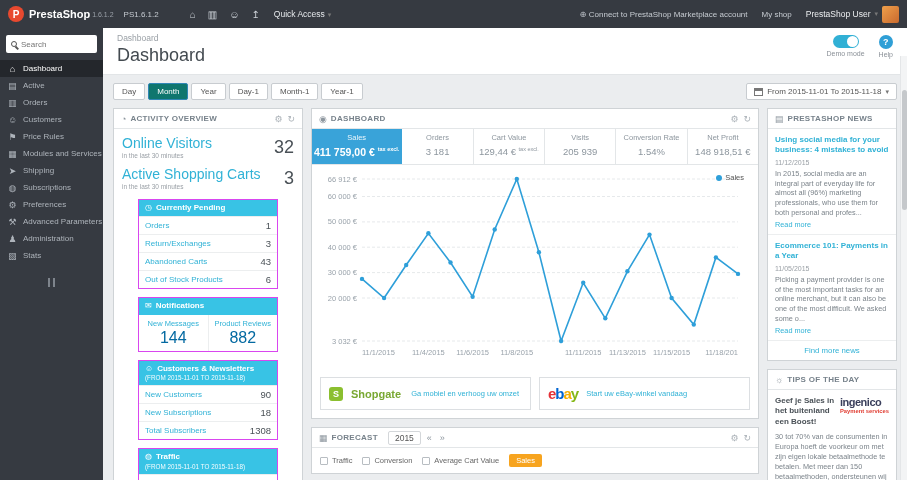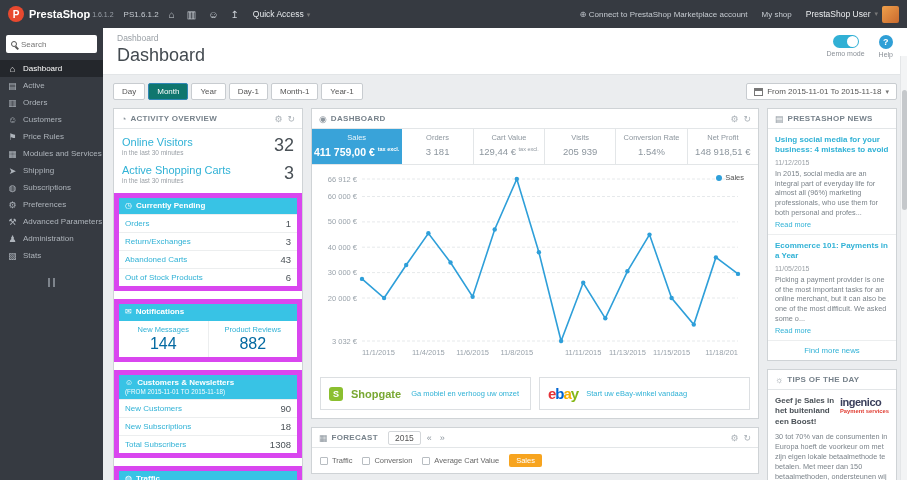--- a/index.html
+++ b/index.html
@@ -4,21 +4,21 @@
 <style>
   *{box-sizing:border-box;margin:0;padding:0}
   html,body{width:907px;height:480px;overflow:hidden;font-family:"Liberation Sans",sans-serif;background:#ebedef}
   body{position:relative;font-size:9px;color:#555}
 
   
   .topbar{position:absolute;top:0;left:0;right:0;height:28px;background:#363a41;color:#fff;display:flex;align-items:center;padding:0 8px;z-index:20}
   .logo-circle{width:16px;height:16px;border-radius:50%;background:#e8492f;color:#fff;font-weight:bold;font-size:10px;display:flex;align-items:center;justify-content:center;margin-right:5px}
   .tb-brand{font-size:11px;font-weight:bold;color:#fff}
   .tb-ver{font-size:7px;color:#9aa0a8;margin-left:2px;margin-right:10px}
-  .tb-tag{font-size:8px;color:#c6cbd1;margin-right:4px}
+  .tb-tag{font-size:8px;color:#c6cbd1;margin-right:25px}
   .tb-ico{font-size:10px;color:#cfd4da;margin:0 6px;cursor:pointer}
   .tb-qa{font-size:8.5px;color:#e6e9ec;margin-left:8px;cursor:pointer}
   .tb-qa .car{font-size:7px;margin-left:3px}
   .tb-right{margin-left:auto;display:flex;align-items:center;gap:14px}
   .tb-link{font-size:8px;color:#c6cbd1;cursor:pointer}
   .tb-user{font-size:8.5px;color:#eceef0;display:flex;align-items:center;gap:4px;cursor:pointer}
   .avatar{width:17px;height:17px;border-radius:2px;background:linear-gradient(135deg,#f0a04b,#c96a2e);display:inline-block}
 
   
   .sidebar{position:absolute;top:28px;left:0;bottom:0;width:103px;background:#363a41}
@@ -59,24 +59,24 @@
   .panel{background:#fff;border:1px solid #cfd3d6;margin-bottom:8px}
   .phead{height:20px;display:flex;align-items:center;gap:4px;padding:0 7px;border-bottom:1px solid #e3e6e8}
   .ph-ico{font-size:9px;color:#8d969e}
   .ph-title{font-size:8px;font-weight:bold;color:#77828b;letter-spacing:.3px}
   .ph-actions{margin-left:auto;display:flex;gap:5px}
   .pa-ico{font-size:9px;color:#aab1b7;cursor:pointer}
 
   
   .visitors{padding:6px 8px 2px}
   .vrow{display:flex;align-items:center;justify-content:space-between;margin-bottom:7px}
-  .vlabel{font-size:11px;color:#31b2d6;cursor:pointer}
+  .vlabel{font-size:14px;color:#31b2d6;cursor:pointer}
   .vsub{font-size:6.5px;color:#9aa0a6;margin-top:1px}
   .vnum{font-size:18px;color:#4a5157}
-  .sub{margin:0 0 8px;border:5px solid #d946ef}
+  .sub{margin:0 24px 8px;border:1px solid #d946ef}
   .cyanbar{background:#38c3e5;color:#fff;padding:3px 6px;font-size:8px;font-weight:bold;line-height:1.3}
   .cb-ico{margin-right:4px;font-weight:normal}
   .cb-sub{font-size:6.3px;font-weight:normal;opacity:.95}
   .srow{display:flex;justify-content:space-between;align-items:center;padding:3px 6px;border-top:1px solid #eceeef;cursor:pointer}
   .slabel{font-size:8px;color:#31b2d6}
   .sval{font-size:9.5px;color:#4a5157}
   .notif-grid{display:flex}
   .ncell{flex:1;text-align:center;padding:4px 2px;cursor:pointer}
   .ncell+.ncell{border-left:1px solid #eceeef}
   .nlabel{font-size:7.5px;color:#31b2d6}

